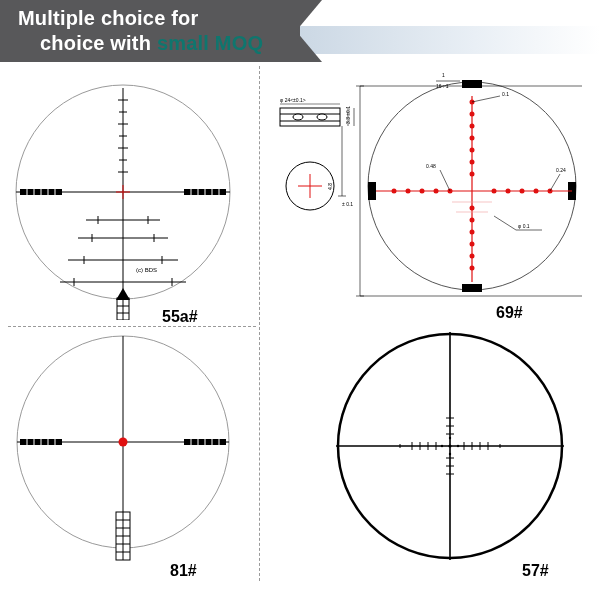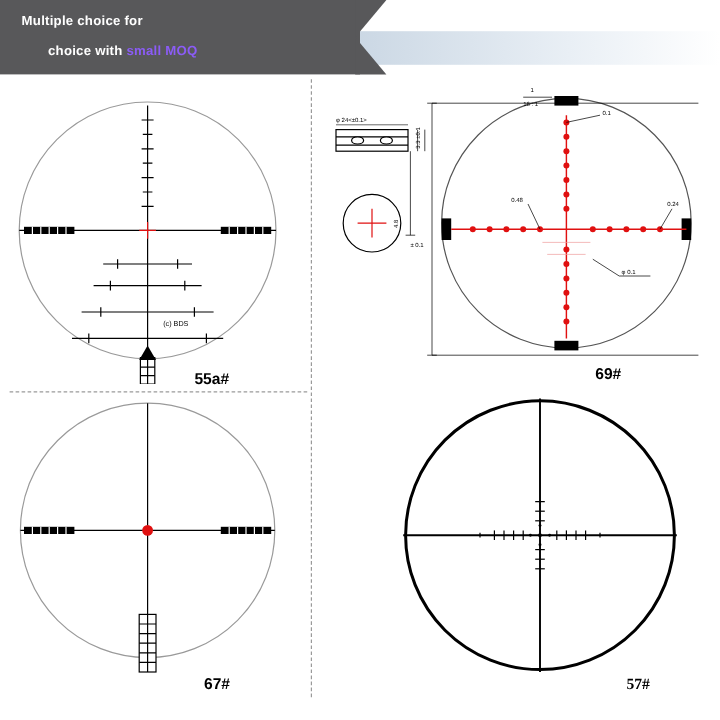--- a/index.html
+++ b/index.html
@@ -24,41 +24,41 @@
     border-bottom:31px solid #58585a;
     border-right:26px solid transparent;
   }
   .banner-fade{
     position:absolute;left:286px;top:26px;width:314px;height:28px;
     background:linear-gradient(to right,#c9d6e3,#e9eff5 60%,#ffffff);
   }
   .banner-text{
     position:absolute;left:18px;top:6px;width:290px;
     color:#ffffff;
-    font-size:11px;font-weight:bold;line-height:25px;
+    font-size:20px;font-weight:bold;line-height:25px;
     letter-spacing:.2px;
   }
   .banner-text .l2{display:block;margin-left:22px;}
-  .hl{color:#8b5cf6;}
+  .hl{color:#0f766e;}
 
   
   .v-sep{
     position:absolute;left:259px;top:66px;width:0;height:515px;
     border-left:1px dashed #9a9a9a;
   }
   .h-sep{
     position:absolute;left:8px;top:326px;width:248px;height:0;
     border-top:1px dashed #9a9a9a;
   }
 
   
   .panel{position:absolute;}
   .caption{
     position:absolute;
-    font-size:13px;color:#000;font-weight:bold;
+    font-size:16px;color:#000;font-weight:bold;
   }
   svg{display:block;}
   .tiny{font-size:5px;fill:#000;font-family:"Liberation Sans",sans-serif;}
 </style>
 </head>
 <body>
 
 <div class="banner">
   <div class="banner-fade"></div>
   <div class="banner-bg"></div>
@@ -260,24 +260,24 @@
     <rect x="108" y="182" width="14" height="48" fill="#fff" stroke="#000" stroke-width="1"></rect>
     <g stroke="#000" stroke-width="1">
       <line x1="108" y1="190" x2="122" y2="190"></line>
       <line x1="108" y1="198" x2="122" y2="198"></line>
       <line x1="108" y1="206" x2="122" y2="206"></line>
       <line x1="108" y1="214" x2="122" y2="214"></line>
       <line x1="108" y1="222" x2="122" y2="222"></line>
       <line x1="115" y1="182" x2="115" y2="230"></line>
     </g>
   </svg>
-  <div class="caption" style="left:162px;top:232px;">67#</div>
-</div>
-
-<div class="panel" style="left:330px;top:328px;width:250px;height:252px;font-family:Liberation Serif, serif;">
+  <div class="caption" style="left:162px;top:232px;">81#</div>
+</div>
+
+<div class="panel" style="left:330px;top:328px;width:250px;height:252px;">
   <svg width="250" height="252" viewBox="0 0 250 252">
     <circle cx="120" cy="118" r="112" fill="#fff" stroke="#000" stroke-width="2.5"></circle>
     <line x1="120" y1="4" x2="120" y2="232" stroke="#000" stroke-width="1.6"></line>
     <line x1="6" y1="118" x2="234" y2="118" stroke="#000" stroke-width="1.6"></line>
 
     <g stroke="#000" stroke-width="1">
       <line x1="82" y1="114" x2="82" y2="122"></line>
         <line x1="90" y1="114" x2="90" y2="122"></line>
       <line x1="98" y1="114" x2="98" y2="122"></line>
         <line x1="106" y1="114" x2="106" y2="122"></line>

